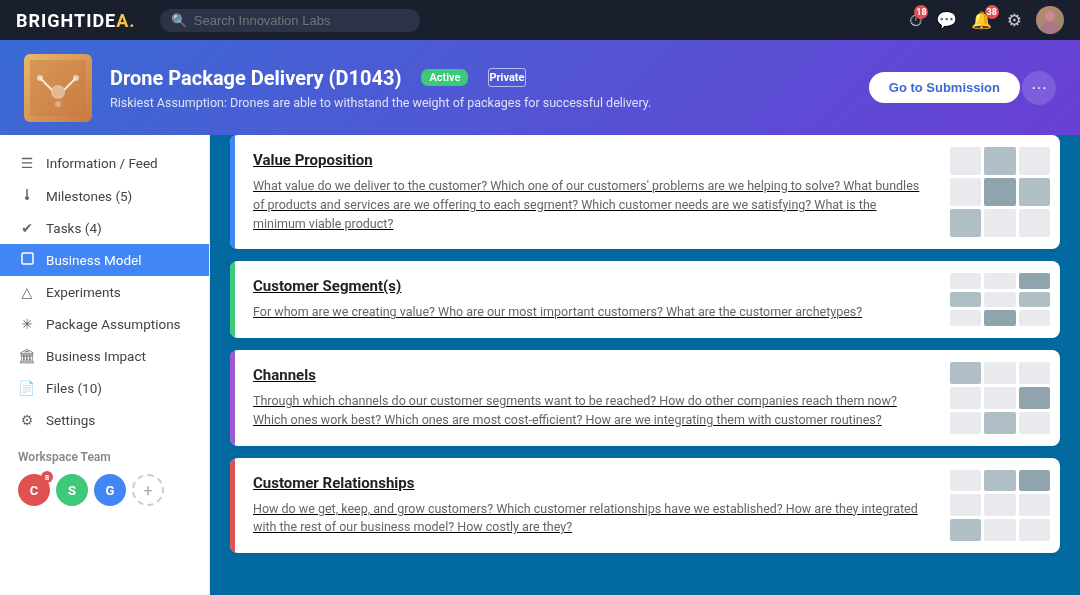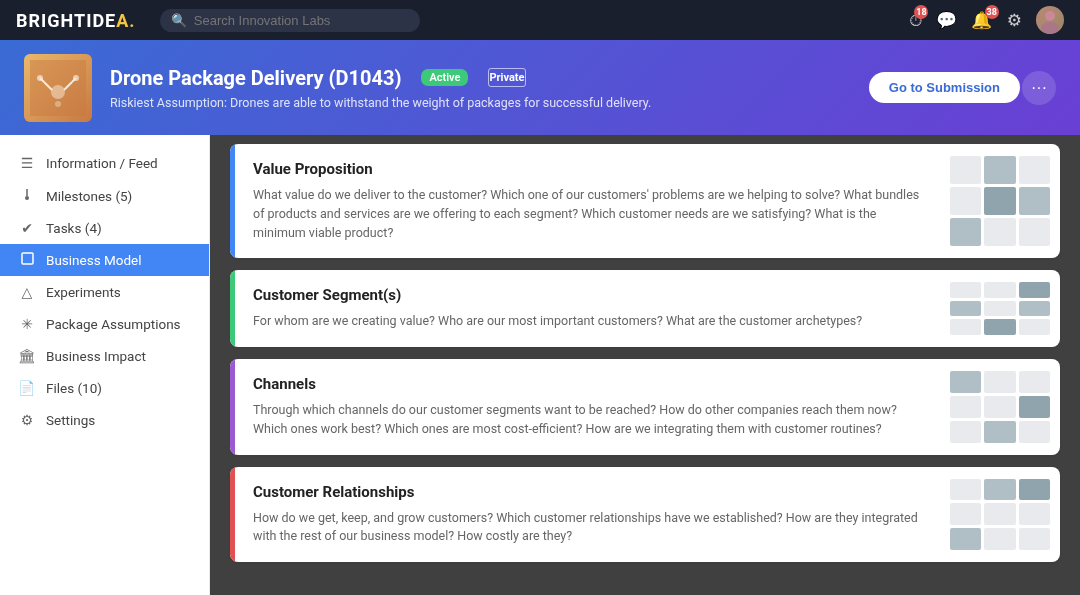--- a/index.html
+++ b/index.html
@@ -235,22 +235,23 @@
       justify-content: center;
       color: #aaa;
       font-size: 16px;
       cursor: pointer;
     }
 
     
     .content-area {
       flex: 1;
       overflow-y: auto;
-      padding: 9px 20px;
-      background: #404040;
+      padding: 0 20px;
+      background: #0369a1;
+      text-decoration: underline;
     }
 
     
     .canvas-card {
       background: #fff;
       border-radius: 8px;
       margin-bottom: 12px;
       display: flex;
       align-items: stretch;
       overflow: hidden;
@@ -408,20 +409,36 @@
     </div>
     <div class="sidebar-item">
       <span class="sidebar-icon">📄</span>
       <span>Files (10)</span>
     </div>
     <div class="sidebar-item">
       <span class="sidebar-icon">⚙</span>
       <span>Settings</span>
     </div>
 
+    <div class="workspace-section">
+      <div class="workspace-label">Workspace Team</div>
+      <div class="workspace-avatars">
+        <div class="ws-avatar" style="background:#e05252">
+          <span>C</span>
+          <span class="badge">8</span>
+        </div>
+        <div class="ws-avatar" style="background:#3ec97a">
+          <span>S</span>
+        </div>
+        <div class="ws-avatar" style="background:#4285f4">
+          <span>G</span>
+        </div>
+        <div class="ws-add">+</div>
+      </div>
+    </div>
   </aside>
 
   <main class="content-area">
 
     <div class="canvas-card">
       <div class="card-stripe" style="background:#4285f4"></div>
       <div class="card-body">
         <div class="card-title">Value Proposition</div>
         <div class="card-desc">What value do we deliver to the customer? Which one of our customers' problems are we helping to solve? What bundles of products and services are we offering to each segment? Which customer needs are we satisfying? What is the minimum viable product?</div>
       </div>

